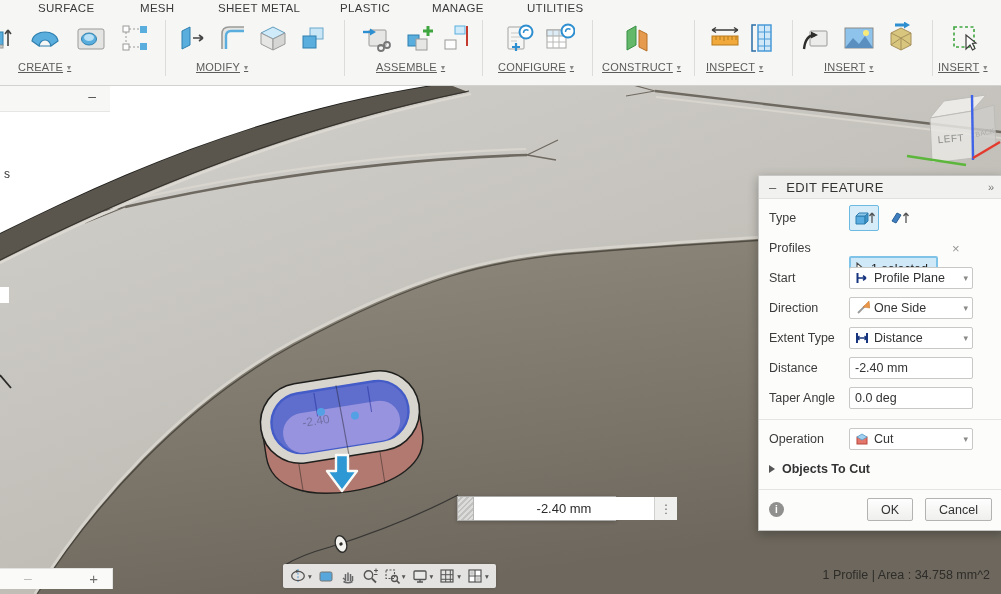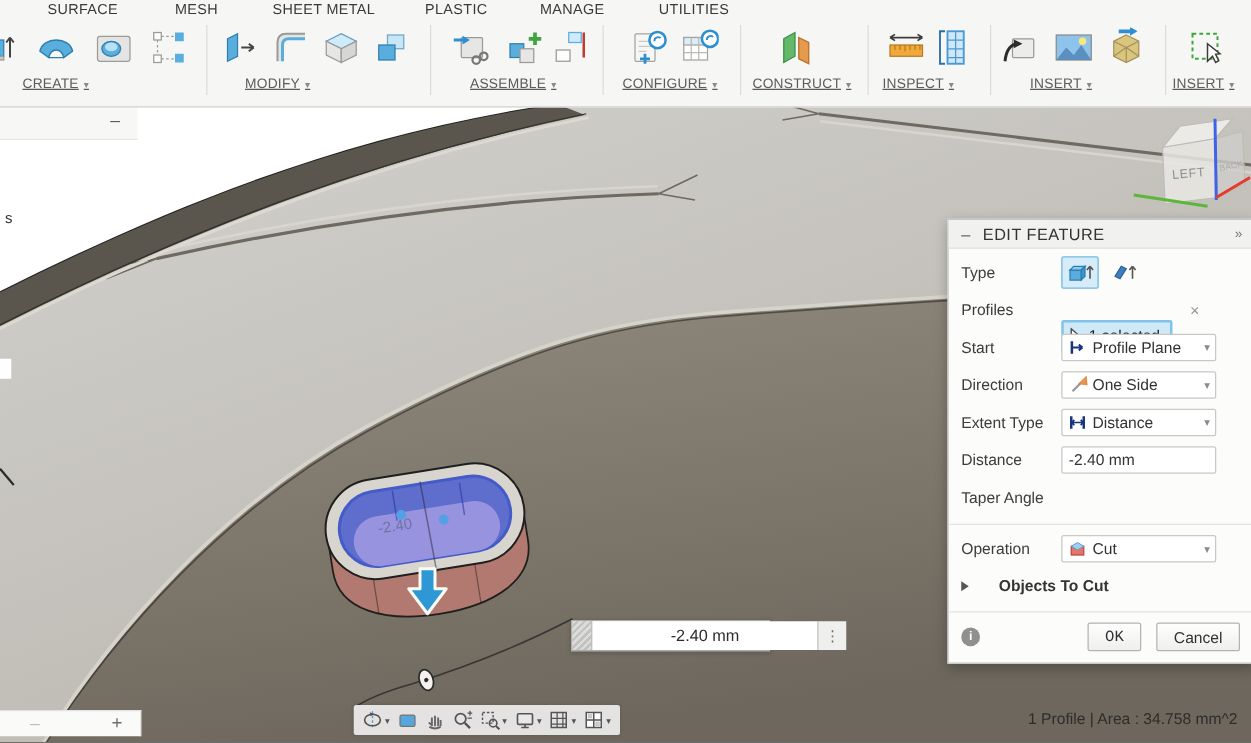--- a/index.html
+++ b/index.html
@@ -43,30 +43,30 @@
   .dd .caret{margin-left:auto;color:#8a8a88;font-size:9px;}
   .inp{width:124px;height:22px;box-sizing:border-box;border:1px solid #c8c8c6;border-radius:2px;
        font-family:"Liberation Sans",sans-serif;font-size:12.5px;color:#333;padding:0 5px;background:#fff;}
   .type-btn{width:28px;height:24px;display:flex;align-items:center;justify-content:center;border-radius:2px;margin-right:6px;}
   .type-btn.sel{background:#d6ecf8;border:1px solid #6cb9e2;}
   #profiles-btn{display:flex;align-items:center;gap:4px;height:22px;padding:0 8px 0 4px;
        background:#cfe9f8;border:2px solid #7fc4e8;border-radius:2px;margin-top:41px;}
   #profiles-btn .txt{font-size:12.5px;color:#222;}
   #profiles-clear{margin-left:14px;color:#979795;font-size:13px;cursor:default;}
   .hline{height:1px;background:#e4e4e2;margin:10px 0 0 0;}
-  #objects-row{display:flex;align-items:center;gap:24px;margin:9px 10px 0 10px;height:20px;}
+  #objects-row{display:flex;align-items:center;gap:7px;margin:9px 10px 0 10px;height:20px;}
   #objects-row .tri{width:0;height:0;border-left:6px solid #555;border-top:4.5px solid transparent;border-bottom:4.5px solid transparent;}
   #objects-row .txt{font-size:12.5px;color:#333;font-weight:bold;}
   #panel-footer{display:flex;align-items:center;margin:8px 10px 9px 10px;}
   #info-icon{width:15px;height:15px;border-radius:50%;background:#90908e;color:#fff;font-size:10px;
        display:flex;align-items:center;justify-content:center;font-weight:bold;}
   .btn{height:21px;padding:0 13px;margin-left:12px;border:1px solid #b3b3b1;border-radius:2px;
        background:linear-gradient(#fefefe,#efefed);font-family:"Liberation Sans",sans-serif;
        font-size:12.5px;color:#333;display:flex;align-items:center;}
-  #ok-btn{margin-left:auto;font-family:Liberation Mono, monospace;}
+  #ok-btn{margin-left:auto;}
   
   #dim-box{position:absolute;left:457px;top:496px;width:159px;height:25px;z-index:35;display:flex;
        border:1px solid #a9a9a7;background:#e9e9e7;box-shadow:0 1px 4px rgba(0,0,0,.2);box-sizing:border-box;}
   #dim-handle{width:15px;flex:none;background:repeating-linear-gradient(135deg,#dcdcda 0 2px,#c2c2c0 2px 4px);border-right:1px solid #b5b5b3;}
   #dim-input{flex:1;border:none;outline:none;text-align:center;font-family:"Liberation Sans",sans-serif;
        font-size:13px;color:#2b2b2b;background:#fff;}
   #dim-menu{width:22px;flex:none;display:flex;align-items:center;justify-content:center;
        color:#6a6a68;font-size:12px;border-left:1px solid #d0d0ce;background:#efefed;letter-spacing:0;}
   
   #navbar{position:absolute;left:283px;top:564px;height:24px;z-index:25;display:flex;align-items:center;
@@ -445,20 +445,21 @@
       </span>
     </div>
 
     <div class="prow">
       <span class="lbl">Distance</span>
       <input class="inp" value="-2.40 mm" style="">
     </div>
 
     <div class="prow">
       <span class="lbl">Taper Angle</span>
+      <input class="inp" value="0.0 deg" style="">
     </div>
 
     <div class="hline"></div>
 
     <div class="prow">
       <span class="lbl">Operation</span>
       <span class="dd">
         <svg width="16" height="16" viewBox="0 0 16 16">
             <rect x="3" y="6" width="10" height="7" fill="#e4766b" stroke="#b6493e"></rect>
             <polygon points="3,6 8,3 13,6 8,9" fill="#9fd0ef" stroke="#5a9cc8" stroke-width="0.8"></polygon>

